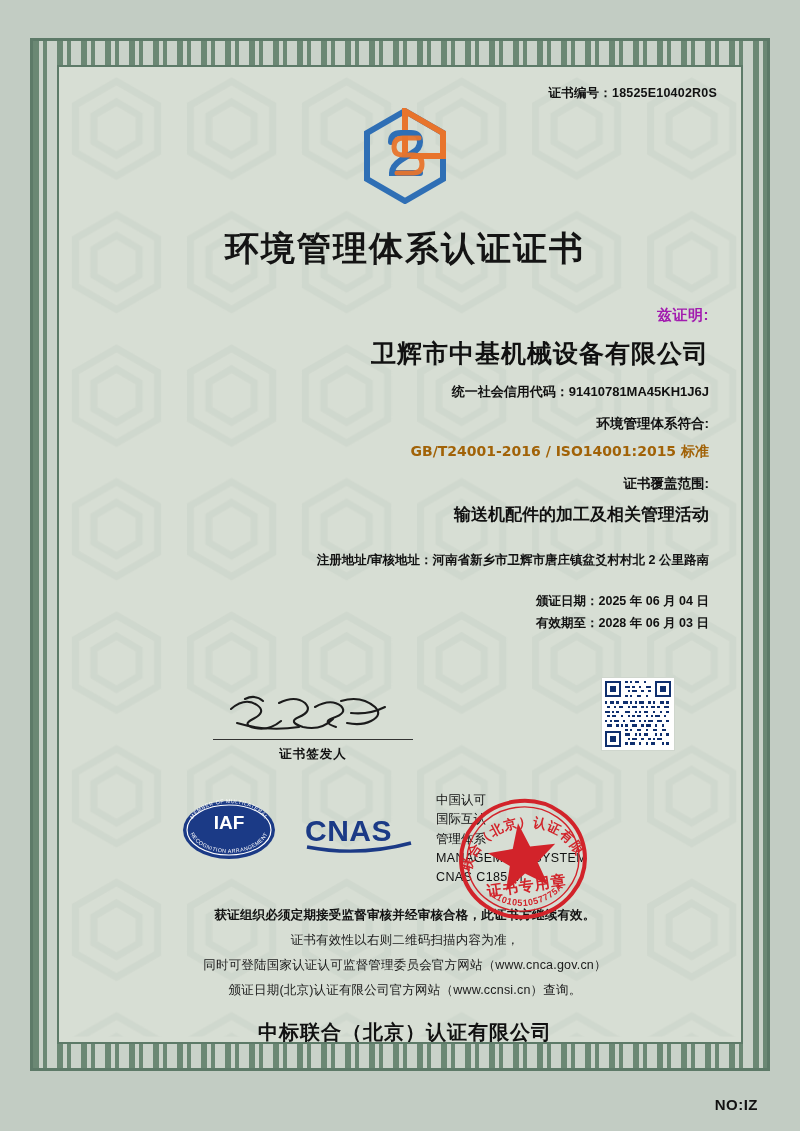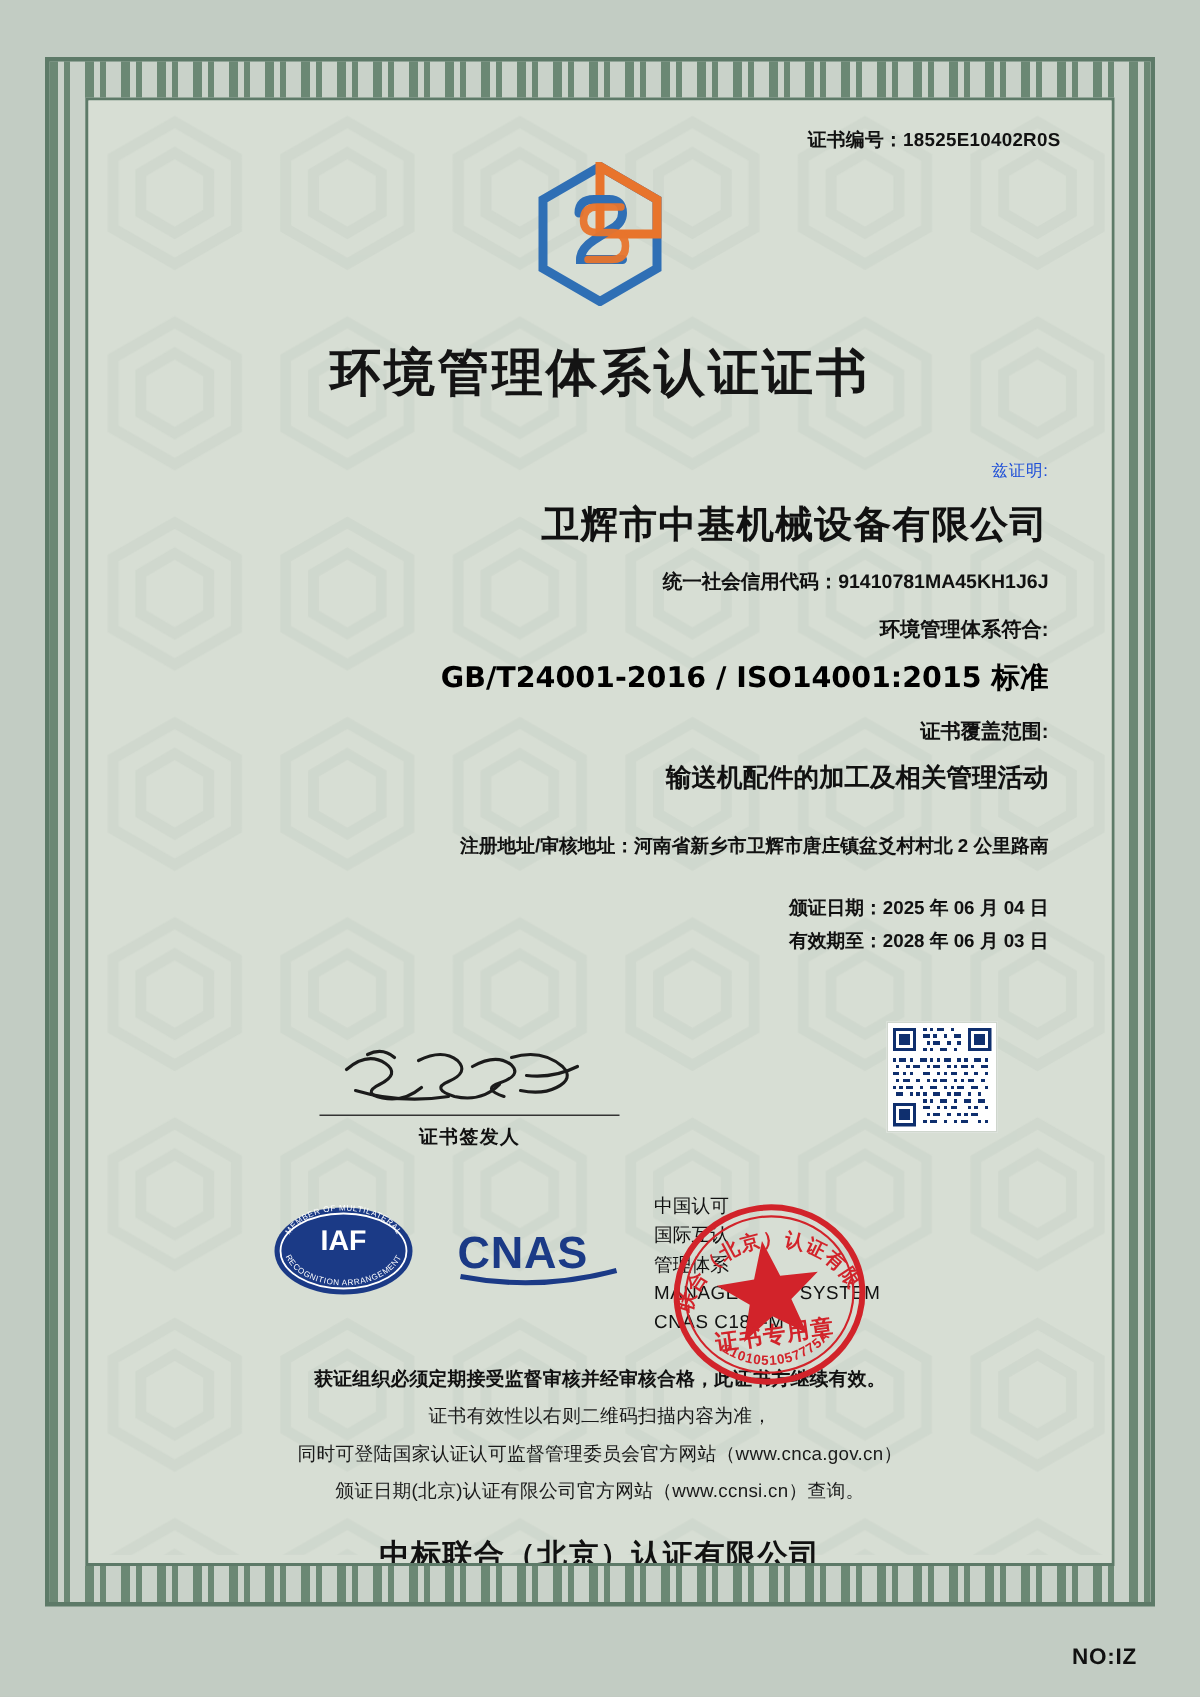--- a/index.html
+++ b/index.html
@@ -56,21 +56,21 @@
     position: absolute;
     inset: 0;
     opacity: 0.35;
     pointer-events: none;
   }
 
   .content {
     position: relative;
     z-index: 3;
     height: 100%;
-    padding: 18px 34px 0 34px;
+    padding: 18px 24px 0 34px;
   }
 
   
   .cert-no {
     text-align: right;
     font-size: 12.5px;
     color: #111;
     font-weight: 700;
     letter-spacing: .2px;
   }
@@ -92,23 +92,23 @@
     font-family: "DejaVu Sans", sans-serif;
   }
 
   
   .body-block {
     margin-top: 34px;
     padding-right: 8px;
     text-align: right;
   }
   .lead {
-    font-size: 11px;
-    font-weight: 400;
-    color: #1d4ed8;
+    font-size: 15px;
+    font-weight: 700;
+    color: #a21caf;
     letter-spacing: .5px;
   }
   .company {
     font-size: 25px;
     font-weight: 700;
     color: #111;
     margin-top: 12px;
     letter-spacing: 1px;
     font-family: "DejaVu Sans", sans-serif;
   }
@@ -118,23 +118,23 @@
     color: #111;
     margin-top: 13px;
   }
   .sub-lead {
     font-size: 13.5px;
     font-weight: 700;
     color: #111;
     margin-top: 14px;
   }
   .standard {
-    font-size: 19px;
-    font-weight: 700;
-    color: #000000;
+    font-size: 14px;
+    font-weight: 700;
+    color: #a16207;
     margin-top: 10px;
     font-family: "DejaVu Sans", sans-serif;
   }
   .scope-lead {
     font-size: 13.5px;
     font-weight: 700;
     color: #111;
     margin-top: 14px;
   }
   .scope {

